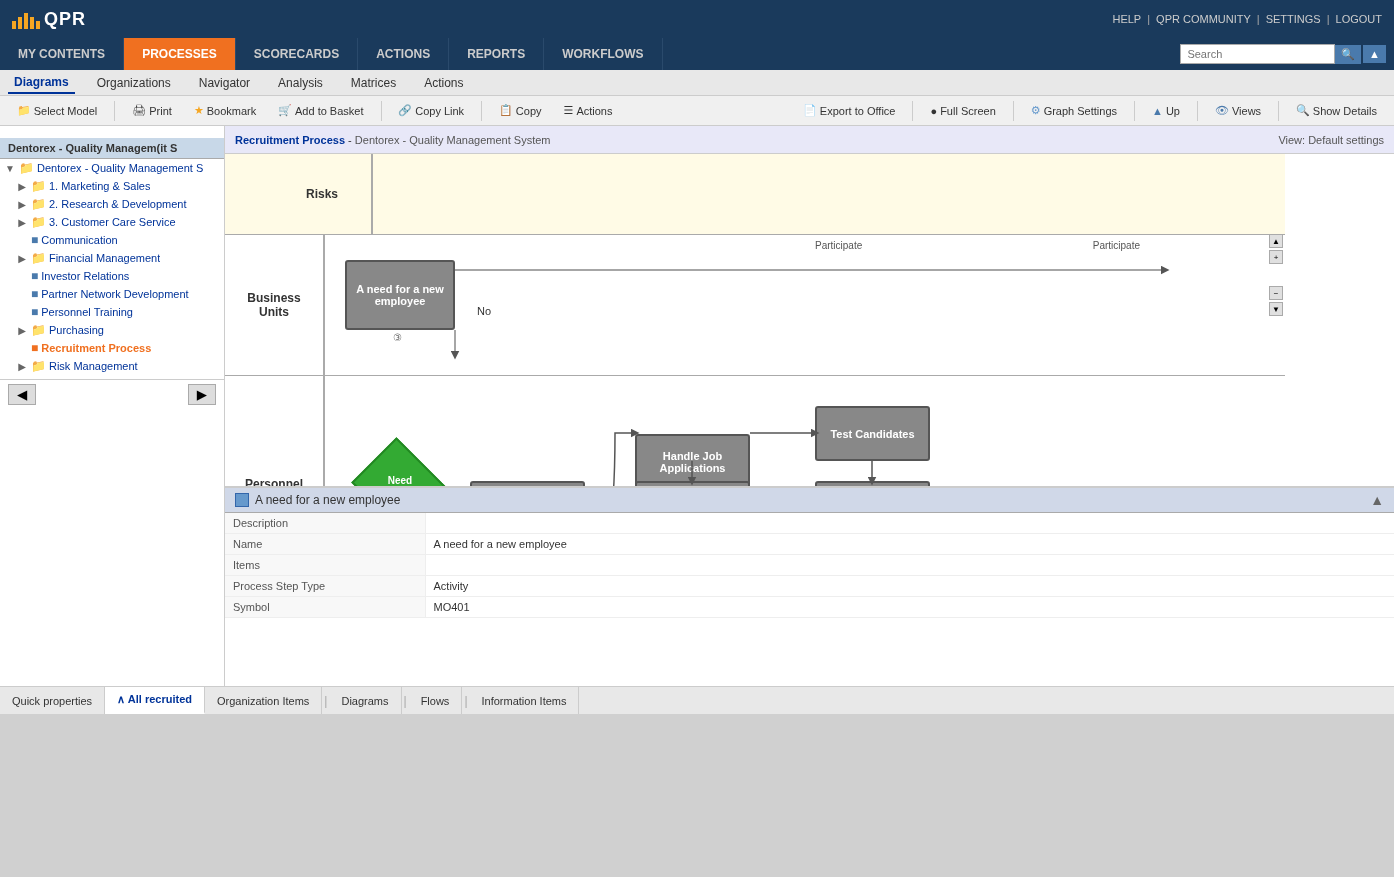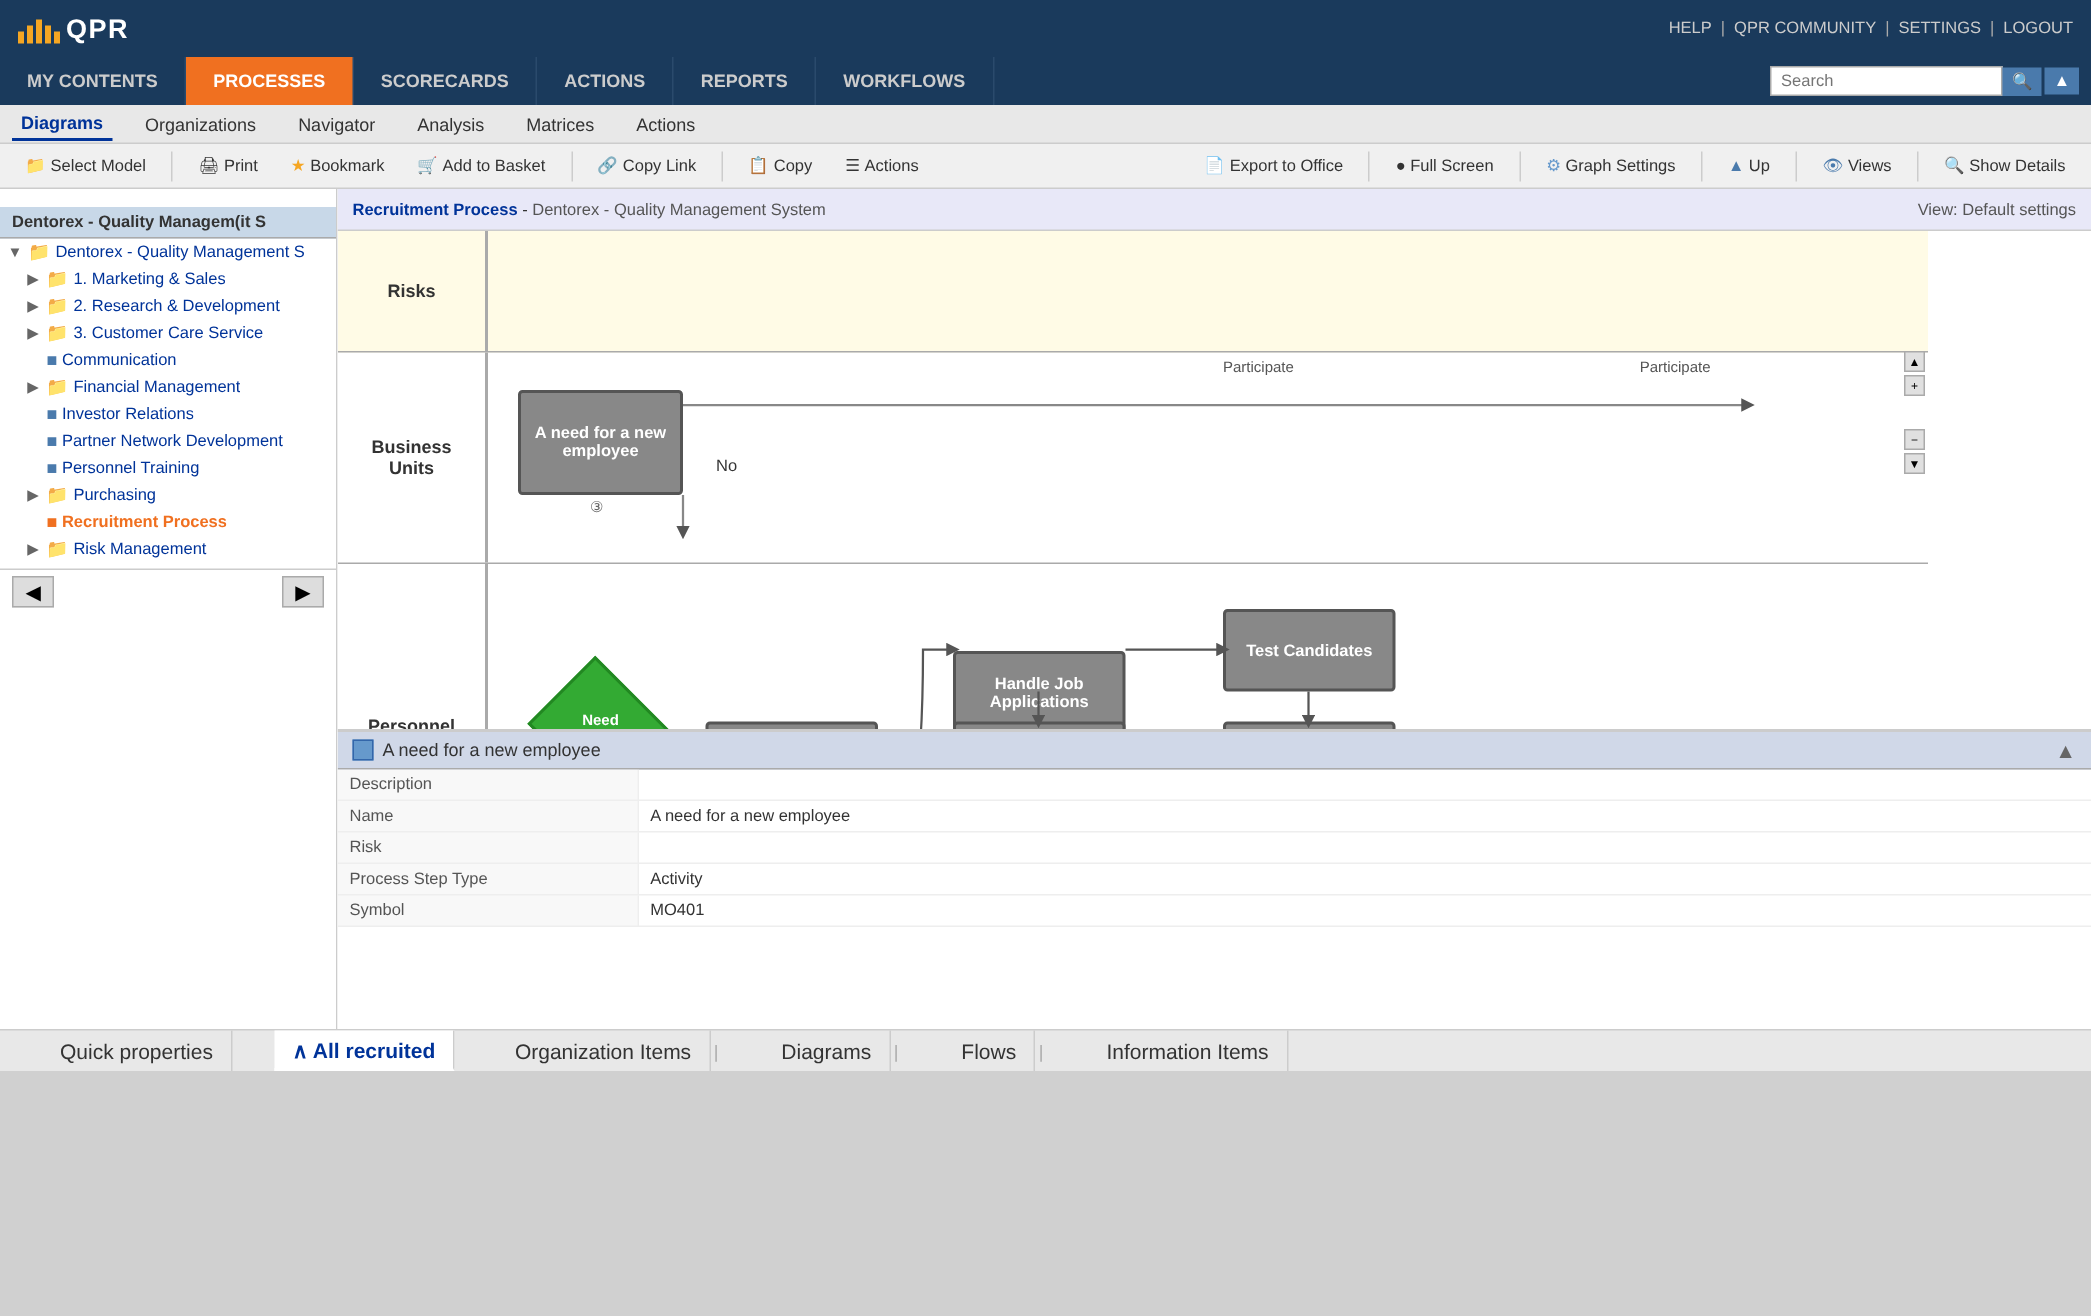--- a/index.html
+++ b/index.html
@@ -333,25 +333,24 @@
       background: #e8e8e8;
       height: 28px;
       display: flex;
       align-items: stretch;
       border-top: 1px solid #ccc;
     }
     .btab {
       padding: 0 12px;
       display: flex;
       align-items: center;
-      font-size: 14px;
+      font-size: 11px;
       cursor: pointer;
       border-right: 1px solid #ccc;
       color: #333;
-      margin-left: 28px;
     }
     .btab.active {
       background: white;
       font-weight: bold;
       color: #003399;
       border-bottom: 2px solid white;
     }
   </style>
 </head>
 <body>
@@ -550,21 +549,21 @@
         <span style="color:#555;">Dentorex - Quality Management System</span>
       </div>
       <div class="breadcrumb-view">View: Default settings</div>
     </div>
 
     <div id="diagram-canvas">
 
       <div style="position:relative;width:1060px;min-height:510px;">
 
         <div style="display:flex;border-bottom:1px solid #aaa;background:#fffbe6;min-height:80px;">
-          <div style="width:100px;min-height:80px;border-right:2px solid #aaa;display:flex;align-items:center;justify-content:center;font-weight:bold;font-size:12px;color:#333;background:#fffbe6;">Risks</div>
+          <div style="width:100px;min-height:80px;border-right:2px solid #aaa;display:flex;align-items:center;justify-content:center;font-weight:bold;font-size:12px;color:#333;background:#fffbe6;margin-left:48px;">Risks</div>
           <div style="flex:1;min-height:80px;background:#fffbe6;"></div>
         </div>
 
         <div style="display:flex;border-bottom:1px solid #aaa;min-height:140px;">
           <div style="width:100px;border-right:2px solid #aaa;display:flex;align-items:center;justify-content:center;font-weight:bold;font-size:12px;color:#333;text-align:center;padding:8px;">Business Units</div>
           <div style="flex:1;position:relative;min-height:140px;">
 
             <div class="proc-box" style="left:20px;top:25px;width:110px;height:70px;">A need for a new employee</div>
 
             <div style="position:absolute;left:68px;top:97px;font-size:10px;color:#666;">③</div>
@@ -664,21 +663,21 @@
           <tbody id="details-tbody">
               <tr>
                 <td>Description</td>
                 <td></td>
               </tr>
               <tr>
                 <td>Name</td>
                 <td>A need for a new employee</td>
               </tr>
               <tr>
-                <td>Risk</td>
+                <td>Items</td>
                 <td></td>
               </tr>
               <tr>
                 <td>Process Step Type</td>
                 <td>Activity</td>
               </tr>
               <tr>
                 <td>Symbol</td>
                 <td>MO401</td>
               </tr>

